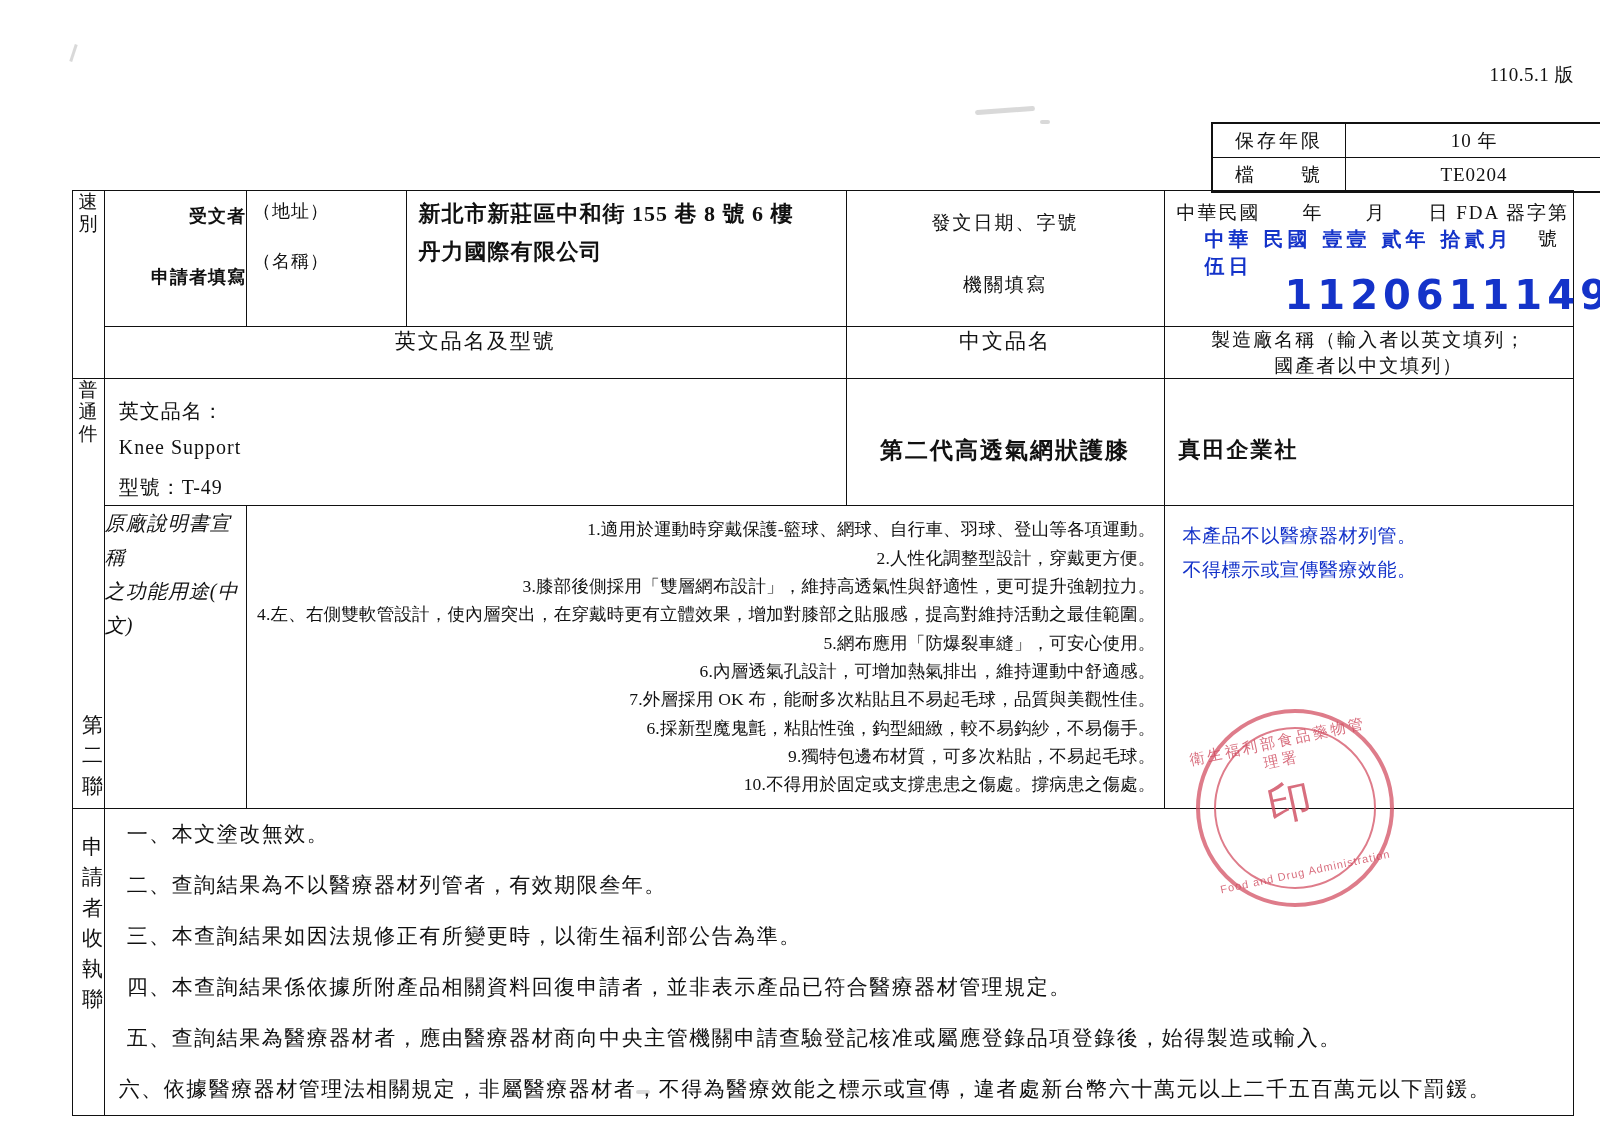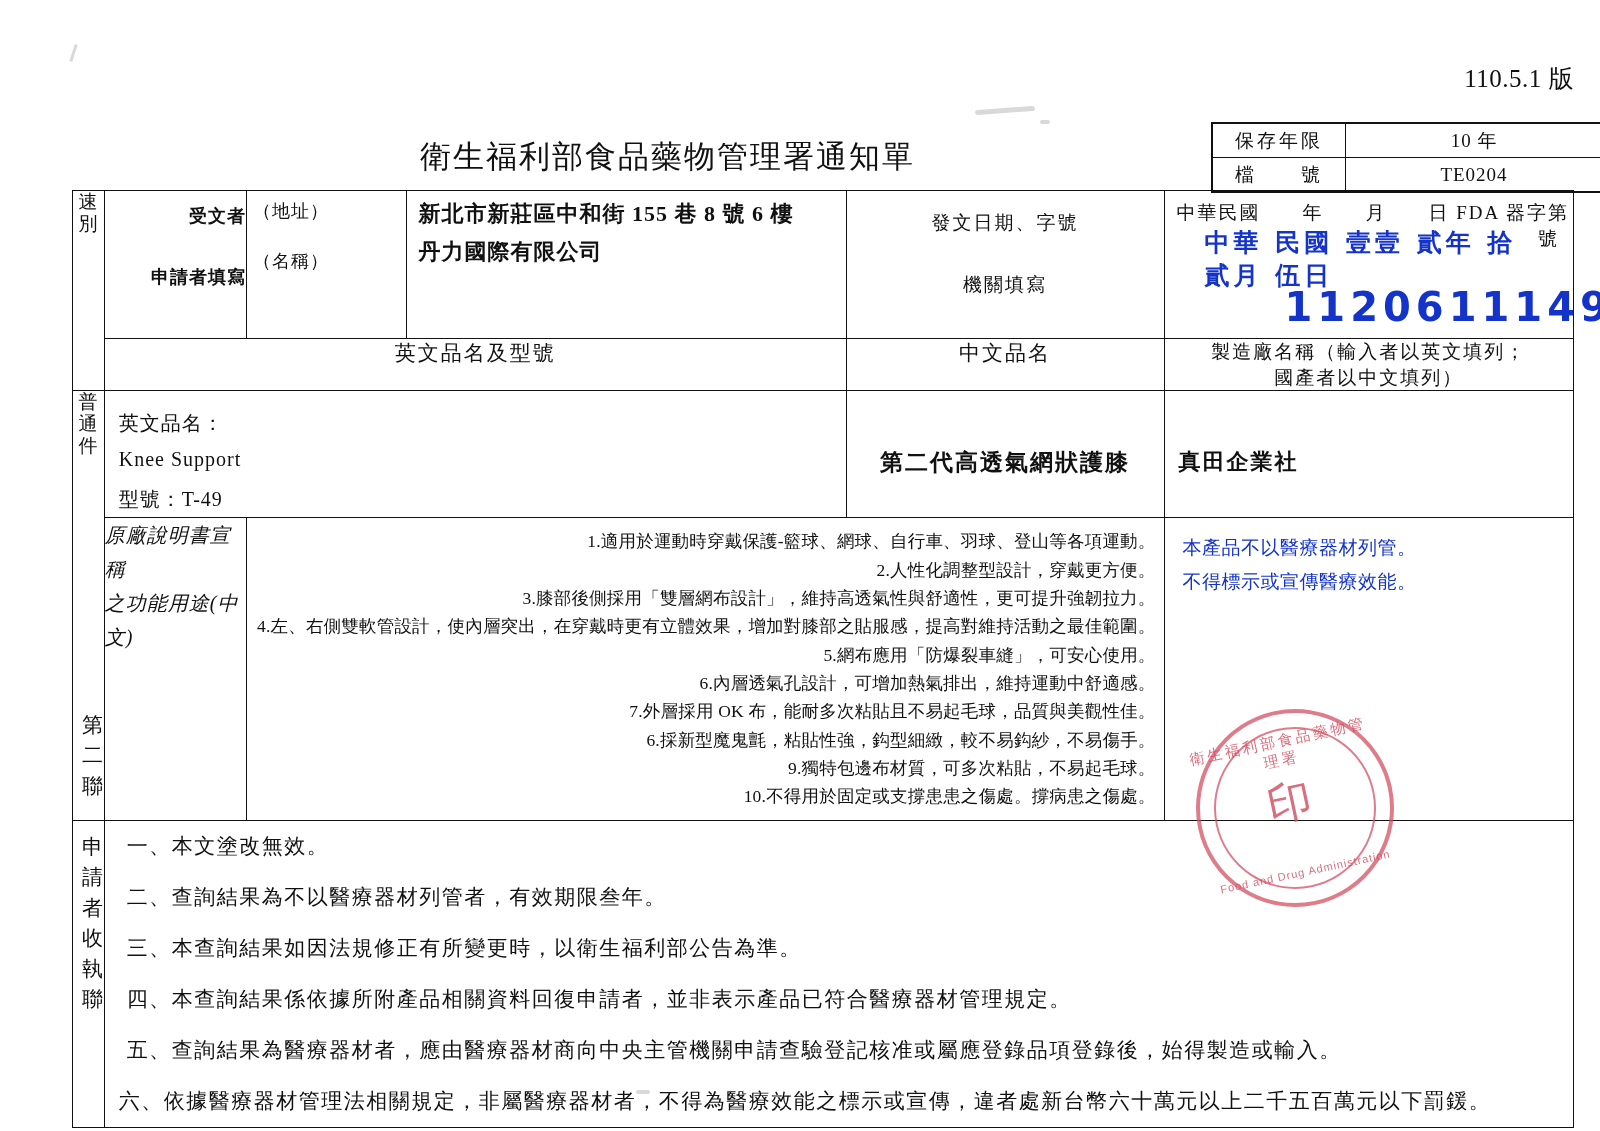--- a/index.html
+++ b/index.html
@@ -18,21 +18,21 @@
   .page {
     position: absolute;
     left: 0; top: 0;
     width: 1600px; height: 1131px;
   }
   
   .version {
     position: absolute;
     right: 26px;
     top: 62px;
-    font-size: 25px;
+    font-size: 19px;
     letter-spacing: .5px;
   }
   
   .doc-title {
     position: absolute;
     left: 420px;
     top: 136px;
     font-size: 31px;
     letter-spacing: 2px;
     font-weight: 500;
@@ -115,21 +115,21 @@
     padding: 9px 4px 0 12px;
     white-space: nowrap;
   }
   .fda-line .tail { float: right; padding-right: 10px; }
 
   .hand {
     color: #1433c9;
     font-family: "DejaVu Sans", "Liberation Sans", sans-serif;
   }
   .hand-date {
-    font-size: 25px;
+    font-size: 20px;
     letter-spacing: 4px;
     padding-left: 40px;
     font-weight: bold;
   }
   .hand-num {
     font-size: 40px;
     font-weight: bold;
     letter-spacing: 5px;
     position: relative;
     top: -8px;
@@ -277,21 +277,20 @@
 
 <div class="page">
 
   <div class="speck" style="left:72px;top:44px;width:3px;height:18px;transform:rotate(18deg);"></div>
   <div class="speck" style="left:975px;top:108px;width:60px;height:5px;border-radius:3px;transform:rotate(-4deg);"></div>
   <div class="speck" style="left:1040px;top:120px;width:10px;height:4px;border-radius:3px;"></div>
   <div class="speck" style="left:636px;top:1090px;width:14px;height:4px;border-radius:3px;"></div>
 
   <div class="version">110.5.1 版</div>
 
-  <div class="doc-title">衛生福利部食品藥物管理署通知單</div>
 
   <table class="retain">
     <tbody>
         <tr>
       <td class="lbl">保存年限</td>
       <td class="val">10 年</td>
     </tr>
     <tr>
       <td class="lbl">檔　　號</td>
       <td class="val">TE0204</td>

